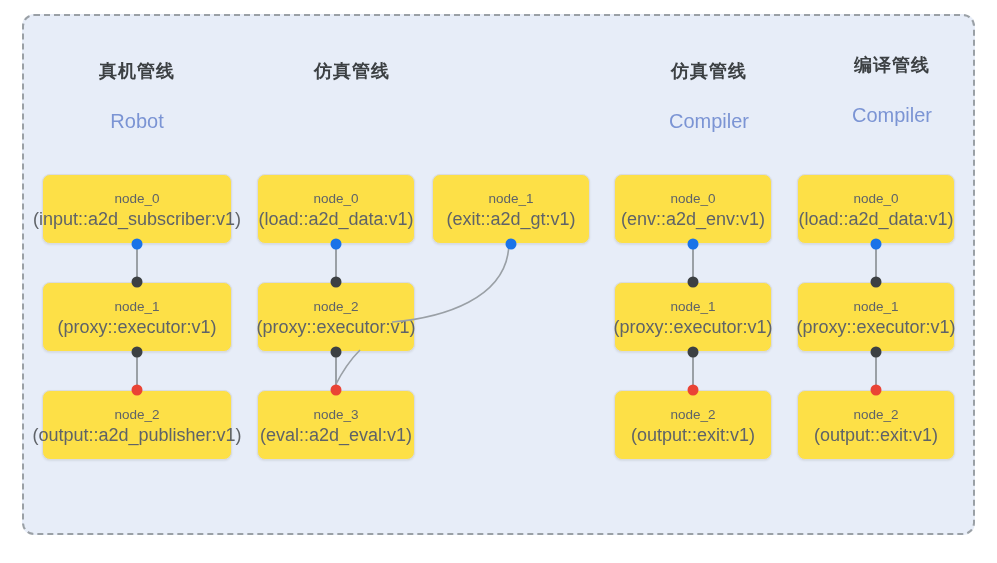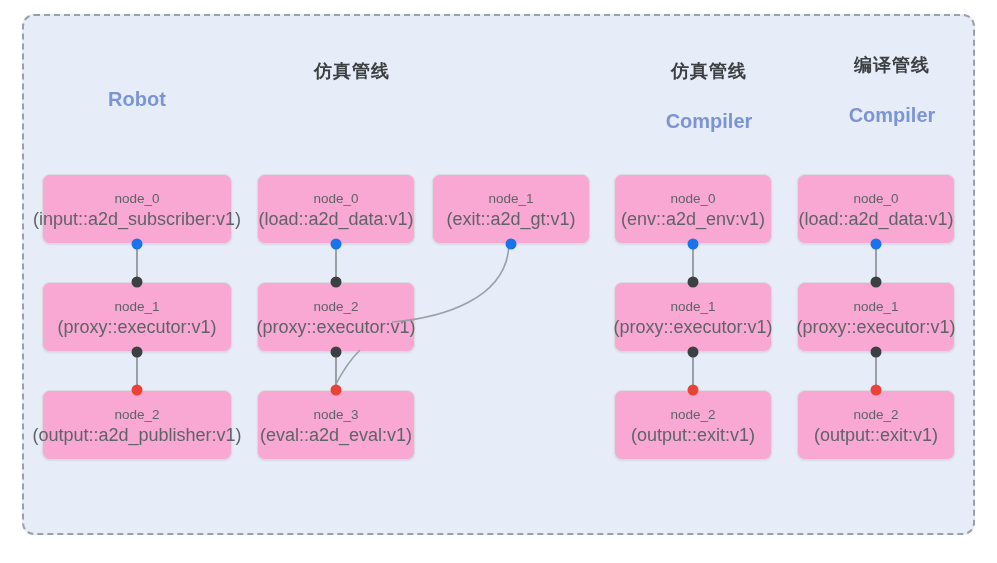--- a/index.html
+++ b/index.html
@@ -37,31 +37,31 @@
     font-size: 18px;
     font-weight: bold;
     color: #3c4043;
     letter-spacing: 1px;
     line-height: 22px;
     white-space: nowrap;
   }
   .title-en {
     margin-top: 27px;
     font-size: 20px;
-    font-weight: bold;
+    font-weight: normal;
     color: #7b94d4;
     line-height: 24px;
     white-space: nowrap;
   }
 
   
   .node {
     position: absolute;
     box-sizing: border-box;
-    background: #f9a8d4;
+    background: #fde047;
     border: 1px solid #dadce0;
     border-radius: 8px;
     box-shadow: 0 1px 2px rgba(60,64,67,0.10);
     display: flex;
     flex-direction: column;
     align-items: center;
     justify-content: center;
     z-index: 3;
   }
   .node-title {
@@ -110,20 +110,21 @@
     z-index: 4;
     pointer-events: none;
   }
 </style>
 </head>
 <body>
 
 <div id="canvas">
 
   <div class="col-header" style="left:18px;  top:44px; width:190px;">
+    <div class="title-cn">真机管线</div>
     <div class="title-en">Robot</div>
   </div>
 
   <div class="col-header" style="left:233px; top:44px; width:190px;">
     <div class="title-cn">仿真管线</div>
   </div>
 
   <div class="col-header" style="left:590px; top:44px; width:190px;">
     <div class="title-cn">仿真管线</div>
     <div class="title-en">Compiler</div>

